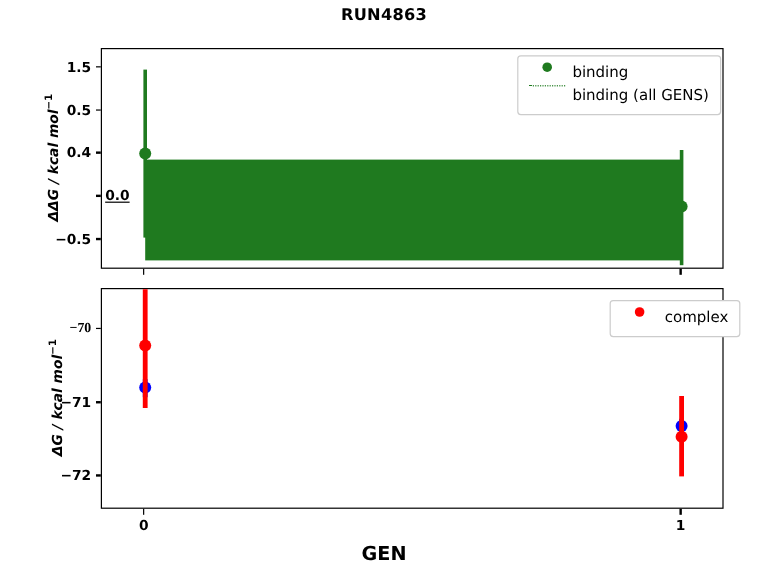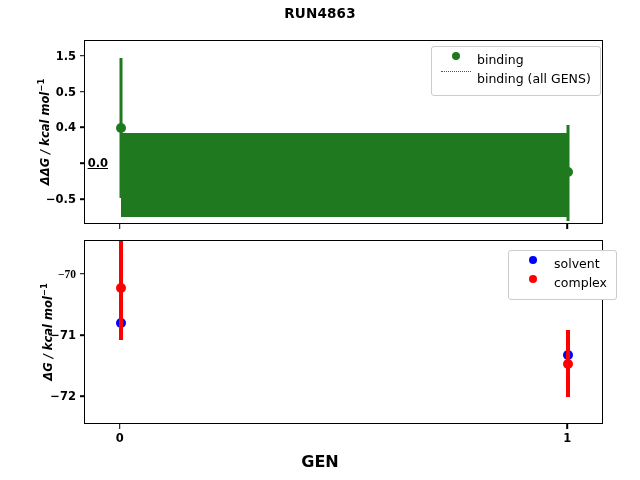--- a/index.html
+++ b/index.html
@@ -147,26 +147,20 @@
       <div class="ytickmark" style="left: 79.5px; top: 396.4px; position: absolute;"></div>
     </div>
 
   <div class="ylabel" id="ylabel-bottom" style="left:-38px;top:324px;width:170px;">
     <span class="ital">ΔG / kcal mol</span><span class="sup">−1</span>
   </div>
 
   <div class="legend" id="legend-bottom" style="left:508px;top:250px;">
     <div class="legend-row">
       <span class="legend-key">
-        <span class="legend-dot" style="background:#0000ff;"></span>
-      </span>
-      <span class="legend-label">solvent</span>
-    </div>
-    <div class="legend-row">
-      <span class="legend-key">
         <span class="legend-dot" style="background:#ff0000;"></span>
       </span>
       <span class="legend-label">complex</span>
     </div>
   </div>
 
   <div id="x-ticks">
       <div class="xtickmark" style="left: 119.793px; top: 424px;"></div>
       <div class="xtick" style="left: 119.793px; top: 431px;">0</div>
       <div class="xtickmark" style="left: 119.793px; top: 224px;"></div>

